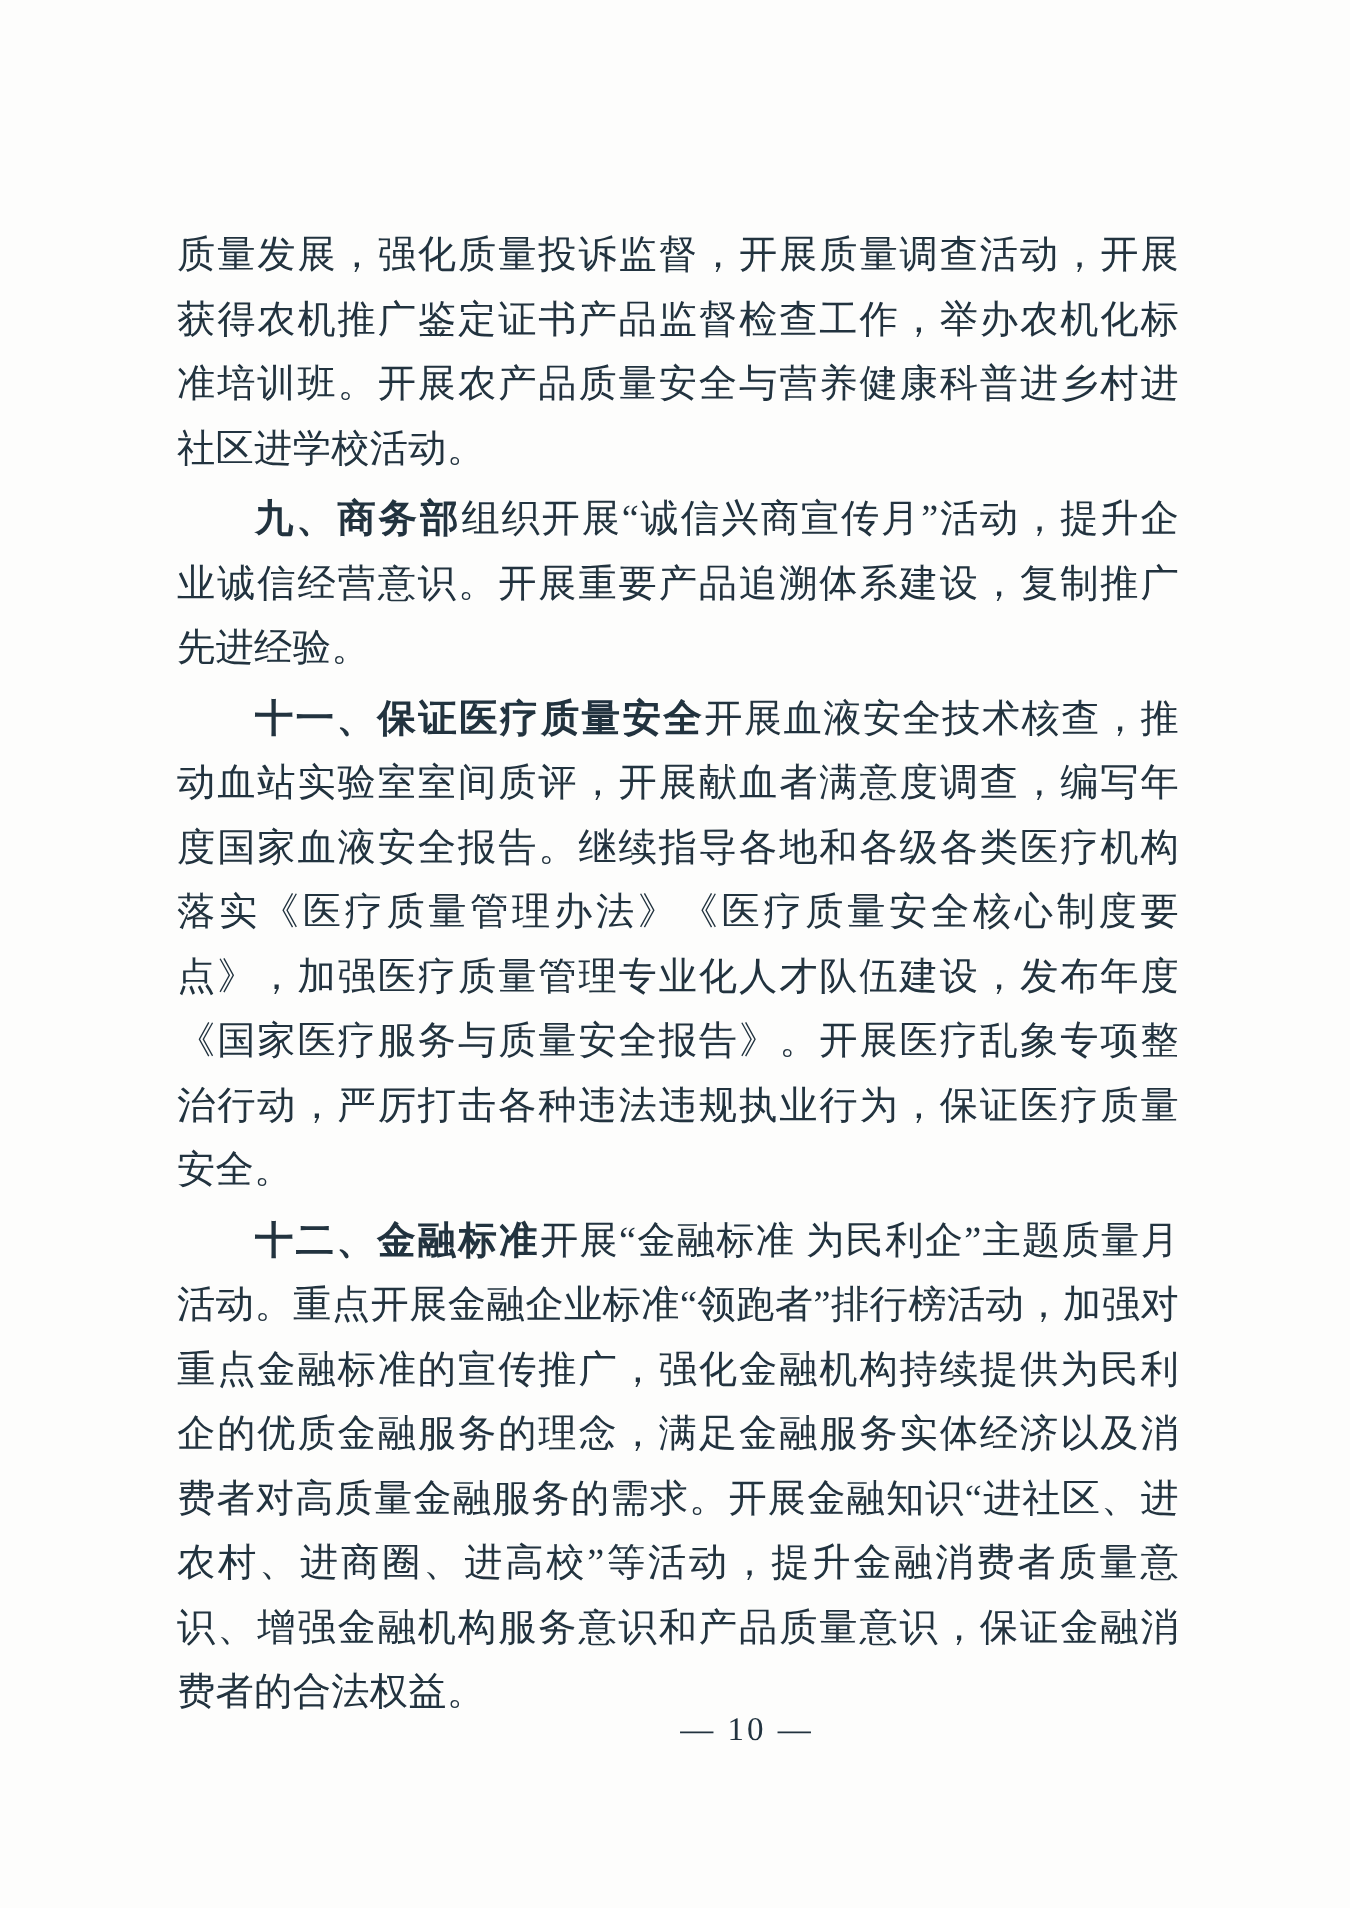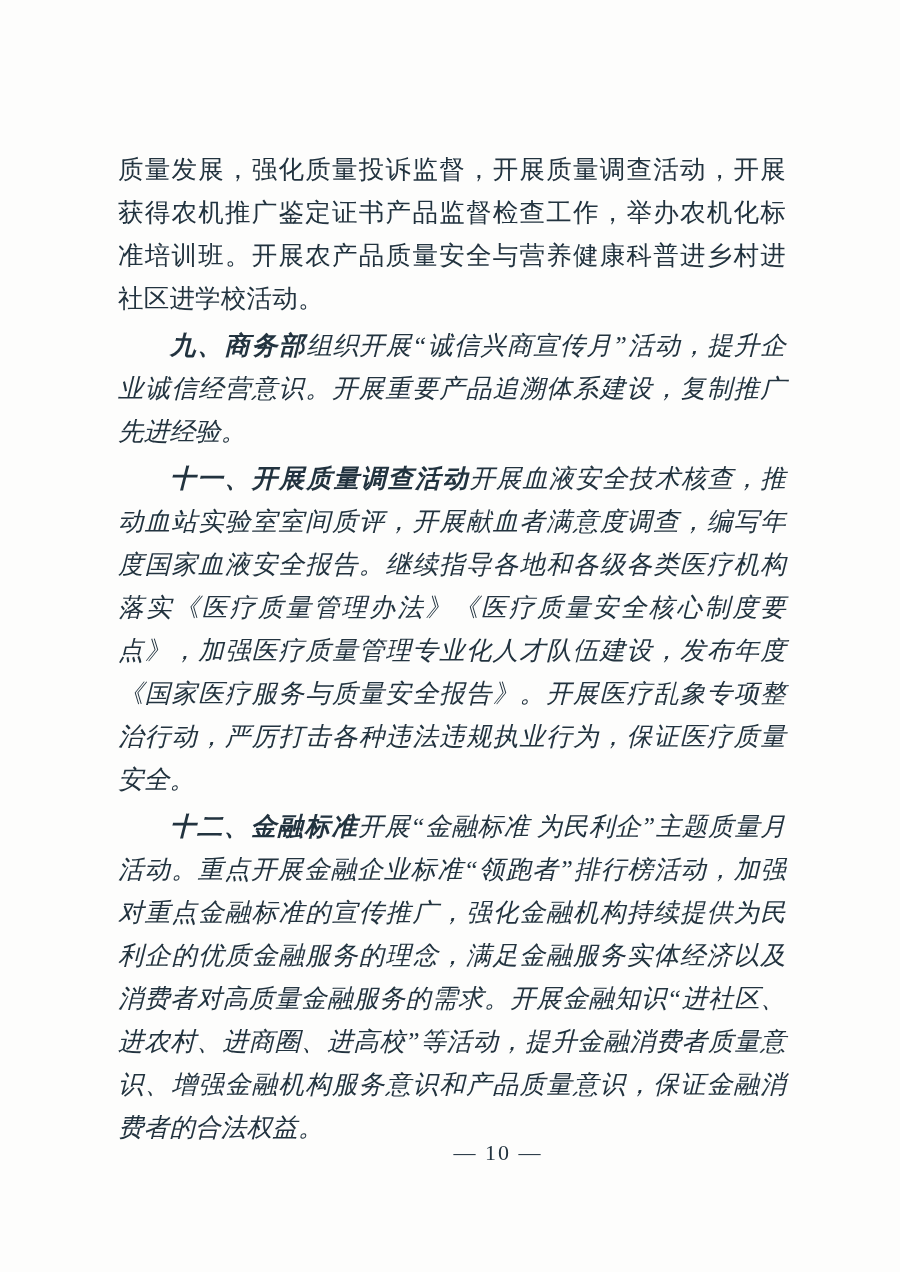--- a/index.html
+++ b/index.html
@@ -35,21 +35,20 @@
     font-size: 25.5px;
     line-height: 43px;
     text-align: justify;
     text-justify: inter-ideograph;
     letter-spacing: 0.2px;
     color: #22333f;
     font-family: "Liberation Serif", "DejaVu Serif", serif;
   }
   p.indent {
     text-indent: 52px;
-    font-style: italic;
   }
   .lead {
     font-weight: bold;
     letter-spacing: 1px;
   }
   .pagenum {
     position: absolute;
     left: 0;
     right: 0;
     top: 1140px;
@@ -70,21 +69,21 @@
     <p class="para">
       <span>质量发展，强化质量投诉监督，开展质量调查活动，开展获得农机推广鉴定证书产品监督检查工作，举办农机化标准培训班。开展农产品质量安全与营养健康科普进乡村进社区进学校活动。</span>
     </p>
 
     <p class="para indent">
       <span class="lead">九、商务部</span><span>组织开展“诚信兴商宣传月”活动，提升企业诚信经营意识。开展重要产品追溯体系建设，复制推广先进经验。</span>
     </p>
 
 
     <p class="para indent">
-      <span class="lead">十一、开展质量调查活动</span><span>开展血液安全技术核查，推动血站实验室室间质评，开展献血者满意度调查，编写年度国家血液安全报告。继续指导各地和各级各类医疗机构落实《医疗质量管理办法》《医疗质量安全核心制度要点》，加强医疗质量管理专业化人才队伍建设，发布年度《国家医疗服务与质量安全报告》。开展医疗乱象专项整治行动，严厉打击各种违法违规执业行为，保证医疗质量安全。</span>
+      <span class="lead">十一、保证医疗质量安全</span><span>开展血液安全技术核查，推动血站实验室室间质评，开展献血者满意度调查，编写年度国家血液安全报告。继续指导各地和各级各类医疗机构落实《医疗质量管理办法》《医疗质量安全核心制度要点》，加强医疗质量管理专业化人才队伍建设，发布年度《国家医疗服务与质量安全报告》。开展医疗乱象专项整治行动，严厉打击各种违法违规执业行为，保证医疗质量安全。</span>
     </p>
 
     <p class="para indent">
       <span class="lead">十二、金融标准</span><span>开展“金融标准  为民利企”主题质量月活动。重点开展金融企业标准“领跑者”排行榜活动，加强对重点金融标准的宣传推广，强化金融机构持续提供为民利企的优质金融服务的理念，满足金融服务实体经济以及消费者对高质量金融服务的需求。开展金融知识“进社区、进农村、进商圈、进高校”等活动，提升金融消费者质量意识、增强金融机构服务意识和产品质量意识，保证金融消费者的合法权益。</span>
     </p>
 
   </div>
 
   <div class="pagenum">— 10 —</div>
 </div>

